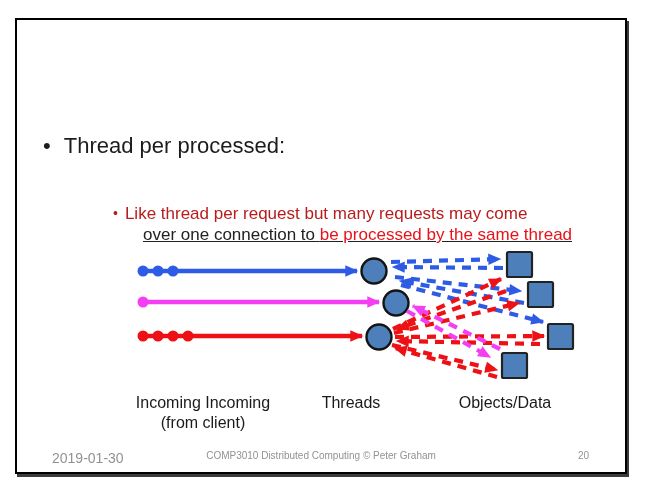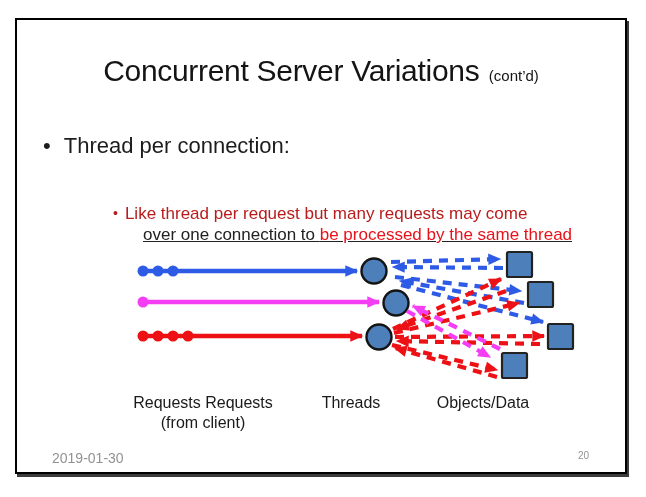--- a/index.html
+++ b/index.html
@@ -20,21 +20,21 @@
   .b2 .glyph{margin-right:8px;}
   .b3a{position:absolute;left:96px;top:184px;font-size:17px;color:#b91c1c;white-space:nowrap;}
   .b3a .glyph{font-size:14px;margin-right:7px;vertical-align:1px;}
   .b3b{position:absolute;left:126px;top:205px;font-size:17px;color:#222;white-space:nowrap;text-decoration:underline;}
   .red-text{color:#e8121a;}
 
   .diagram-label{position:absolute;top:373px;transform:translateX(-50%);font-size:16px;color:#1a1a1a;
                  text-align:center;line-height:20px;white-space:nowrap;}
   .lbl-incoming{left:186px;}
   .lbl-threads{left:334px;}
-  .lbl-objects{left:466px;}
+  .lbl-objects{left:488px;}
 
   .footer-date{position:absolute;left:35px;top:430px;font-size:14px;color:#929292;}
   .footer-center{position:absolute;left:0;top:430px;width:100%;text-align:center;font-size:10px;color:#929292;}
   .footer-page{position:absolute;right:36px;top:430px;font-size:10px;color:#929292;}
 </style>
 </head>
 <body>
 
 <div class="page">
   <div class="slide">
@@ -80,43 +80,40 @@
         <line x1="392" y1="345" x2="497" y2="370" stroke="#ed1115" stroke-width="4.2" stroke-dasharray="9 7" marker-end="url(#arr-red)"></line>
         <line x1="506" y1="291" x2="397" y2="329" stroke="#ed1115" stroke-width="4.2" stroke-dasharray="9 7" marker-end="url(#arr-red)"></line>
         <line x1="540" y1="344" x2="397" y2="341" stroke="#ed1115" stroke-width="4.2" stroke-dasharray="9 7" marker-end="url(#arr-red)"></line>
         <line x1="497" y1="377" x2="395" y2="348" stroke="#ed1115" stroke-width="4.2" stroke-dasharray="9 7" marker-end="url(#arr-red)"></line>
         <line x1="407" y1="311" x2="490" y2="357" stroke="#f43ef4" stroke-width="4.2" stroke-dasharray="9 7" marker-end="url(#arr-magenta)"></line>
         <line x1="500" y1="349" x2="413" y2="306" stroke="#f43ef4" stroke-width="4.2" stroke-dasharray="9 7" marker-end="url(#arr-magenta)"></line>
       </svg>
 
     <div class="layer">
 
-      <div class="title-row">
-        <span class="title-main">Concurrent Server Variations</span>
-        <span class="title-suffix">(cont’d)</span>
-      </div>
 
       <div class="b1">
-        <span class="glyph">•</span><span>Thread per connection:</span>
+        <span class="glyph">•</span><span>Thread per processed:</span>
       </div>
 
 
       <div class="b3a">
         <span class="glyph">•</span><span>Like thread per request but many requests may come</span>
       </div>
 
       <div class="b3b">
         <span>over one connection to </span><span class="red-text">be processed by the same thread</span>
       </div>
 
       <div class="diagram-label lbl-incoming">
-        <div>Requests Requests</div>
+        <div>Incoming Incoming</div>
         <div>(from client)</div>
       </div>
       <div class="diagram-label lbl-threads">Threads</div>
       <div class="diagram-label lbl-objects">Objects/Data</div>
 
       <div class="footer-date">2019-01-30</div>
+      <div class="footer-center">COMP3010 Distributed Computing © Peter  Graham</div>
       <div class="footer-page">20</div>
 
     </div>
   </div>
 </div>
 
 </body></html>

